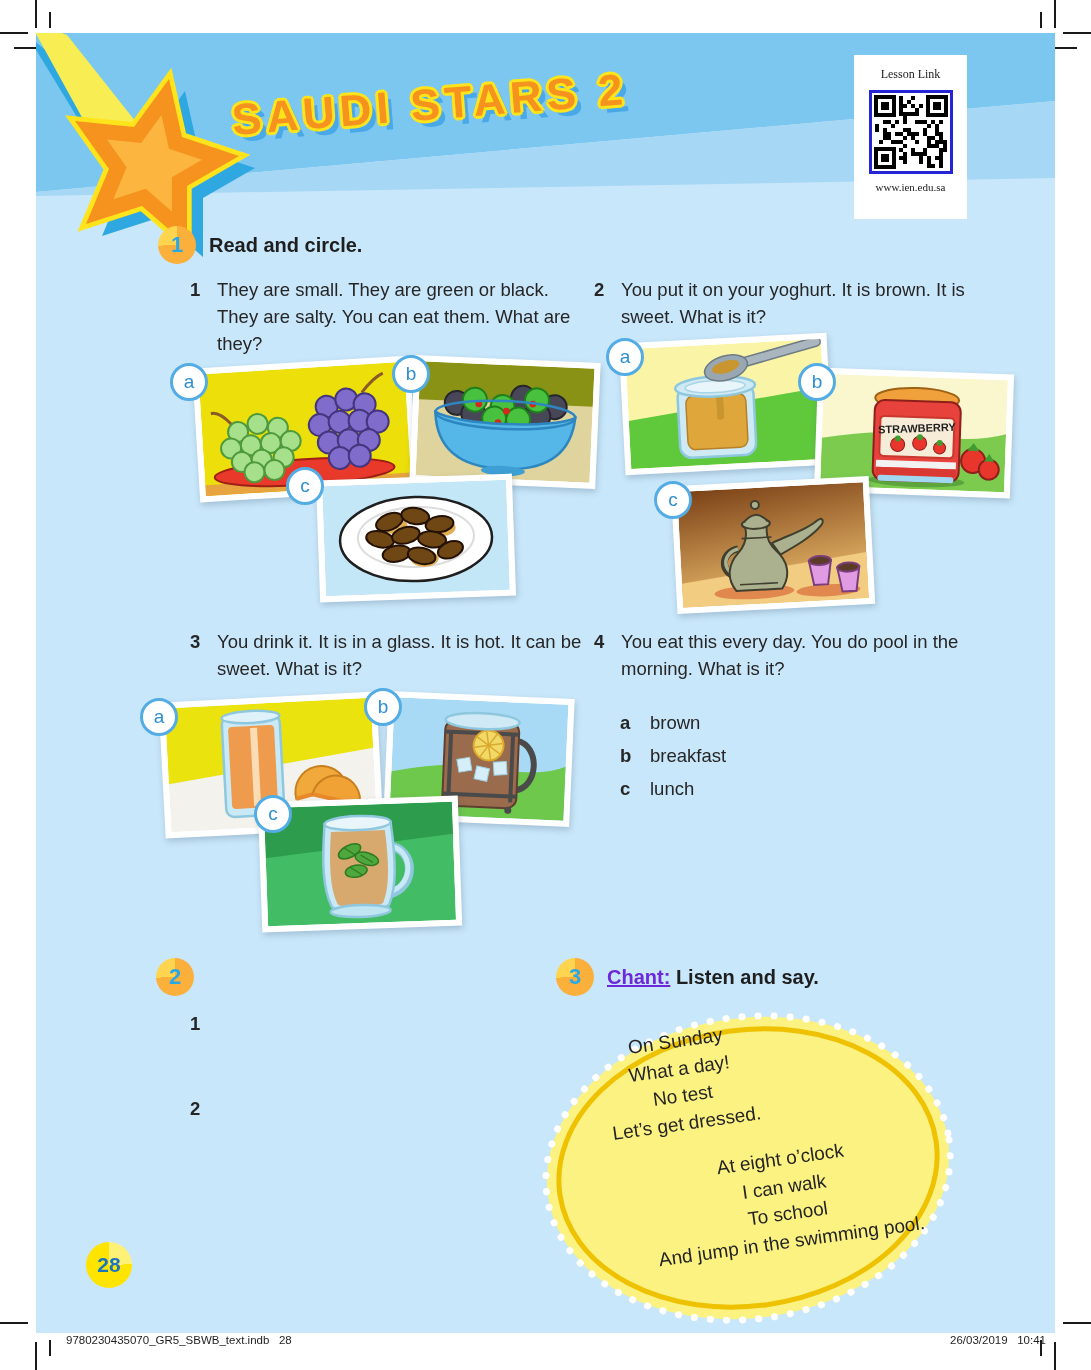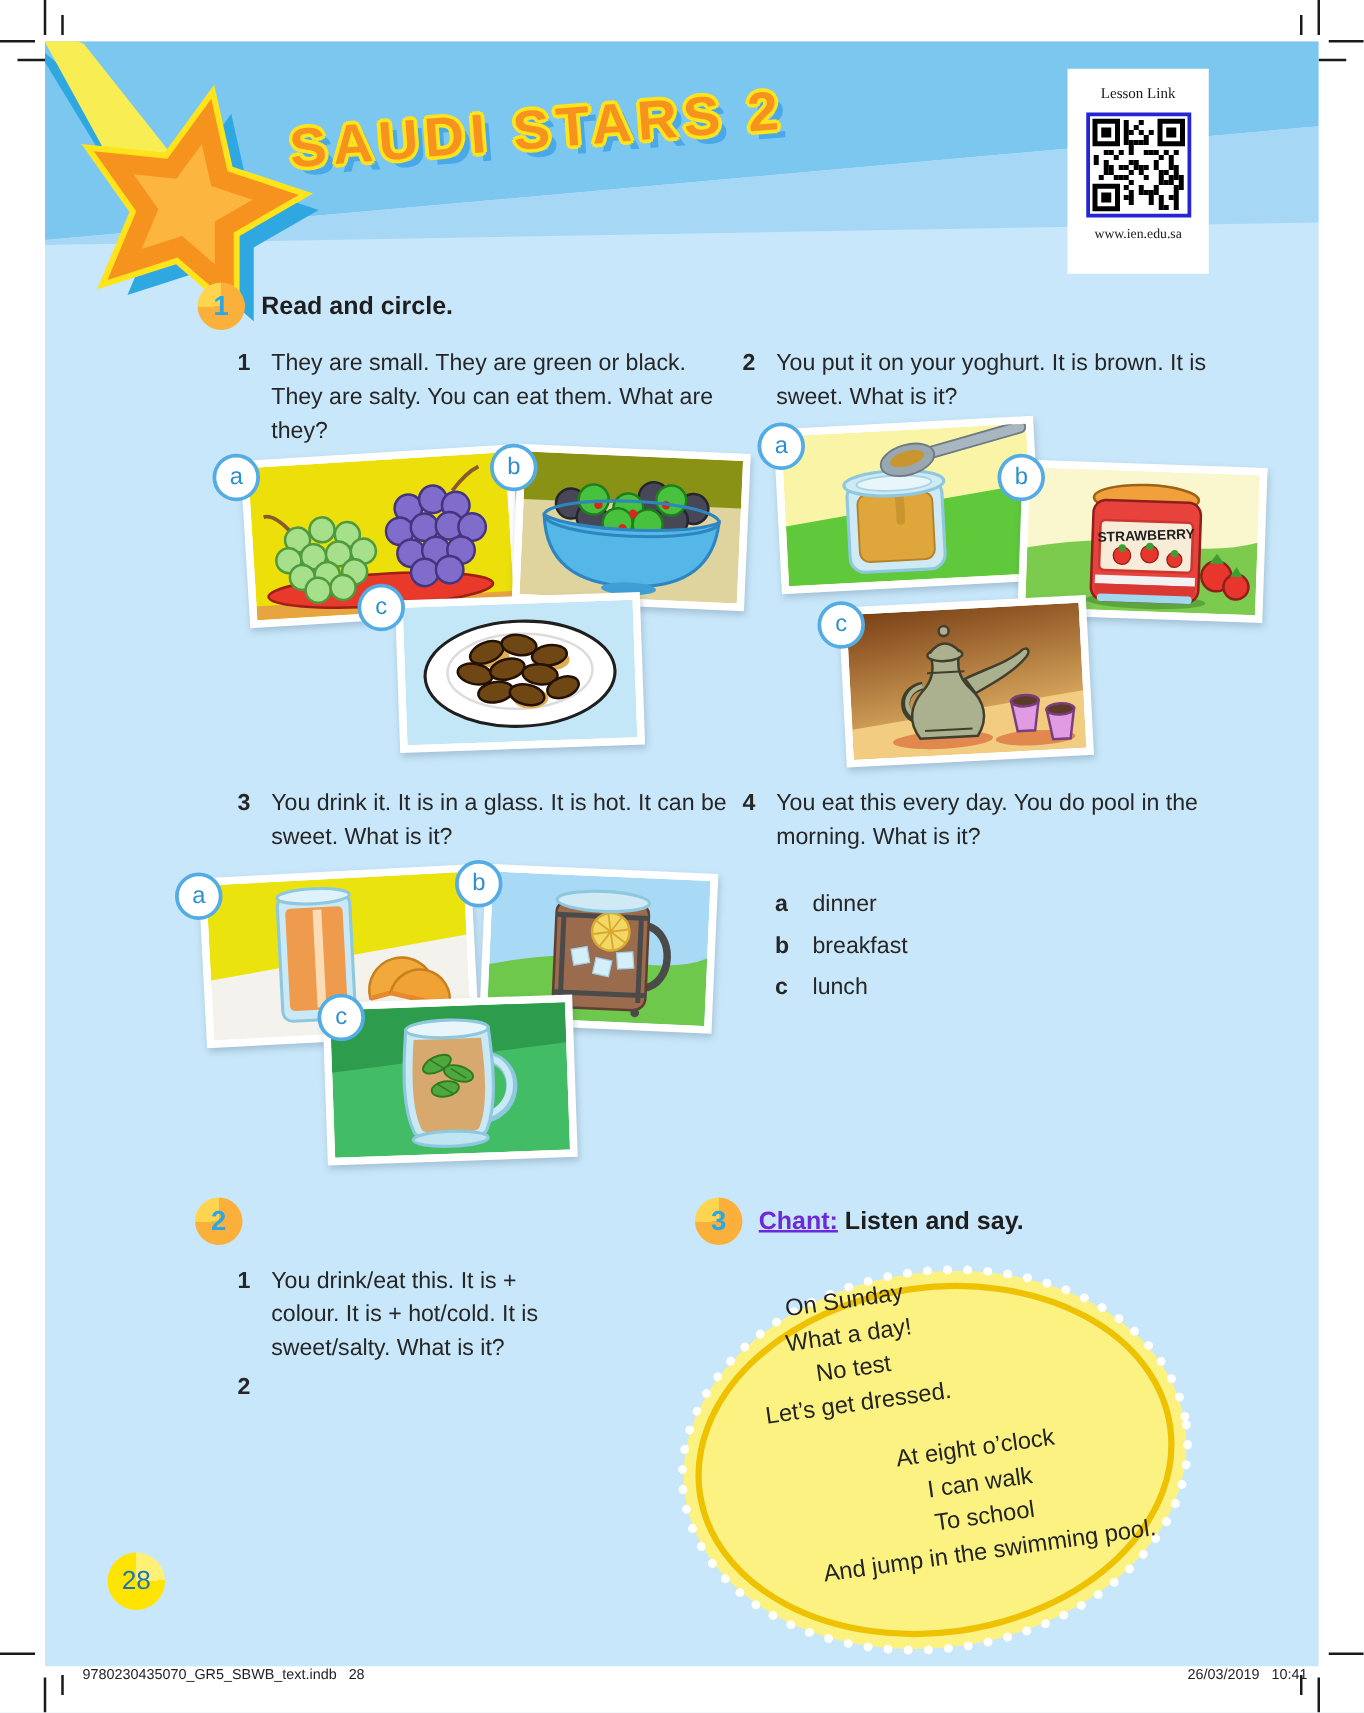--- a/index.html
+++ b/index.html
@@ -45,21 +45,21 @@
   
   .photo{position:absolute;background:#ffffff;padding:6px;box-shadow:1px 3px 6px rgba(60,90,120,.28);}
   .photo svg{display:block;}
   .optlabel{position:absolute;width:32px;height:32px;border-radius:50%;background:#ffffff;border:3px solid #54ACE4;
     color:#2E8FD0;font-size:19px;font-weight:normal;display:flex;align-items:center;justify-content:center;z-index:6;}
   
   .verse{position:absolute;transform:rotate(-8deg);text-align:center;font-size:19px;line-height:27.5px;color:#242424;}
   
   .pagenum{position:absolute;left:50px;top:1209px;width:46px;height:46px;border-radius:50%;
     background:conic-gradient(#FFF176 0 88deg,#FFE400 88deg 360deg);
-    display:flex;align-items:center;justify-content:center;color:#1B75BC;font-weight:normal;font-size:21px;}
+    display:flex;align-items:center;justify-content:center;color:#1B75BC;font-weight:bold;font-size:21px;}
   
   .footer-text{position:absolute;font-size:11.5px;color:#1f1f1f;white-space:pre;}
   .crop{position:absolute;background:#1a1a1a;}
 </style>
 </head>
 <body>
 
 <div class="crop" style="left:0;top:32px;width:28px;height:2px;"></div>
 <div class="crop" style="left:35px;top:0;width:2px;height:28px;"></div>
 <div class="crop" style="left:14px;top:47px;width:26px;height:2px;"></div>
@@ -383,21 +383,21 @@
   </div>
 
   <div class="q" style="left:558px;top:595px;width:378px;">
     <div class="qnum">4</div>
     <div class="qtext" style="width:345px;">You eat this every day. You do pool in the morning. What is it?</div>
   </div>
 
   <div class="abs" style="left:584px;top:679px;">
     <div class="optrow">
       <span class="optkey">a</span>
-      <span>dinner</span>
+      <span>brown</span>
     </div>
     <div class="optrow">
       <span class="optkey">b</span>
       <span>breakfast</span>
     </div>
     <div class="optrow">
       <span class="optkey">c</span>
       <span>lunch</span>
     </div>
   </div>
@@ -474,21 +474,20 @@
   <div class="ex-head" style="left:520px;top:925px;">
     <div class="badge">3</div>
     <div class="ex-title">
       <span class="blue">Chant:</span>
       <span>Listen and say.</span>
     </div>
   </div>
 
   <div class="q" style="left:154px;top:977px;width:300px;">
     <div class="qnum">1</div>
-    <div class="qtext" style="width:248px;">You drink/eat this. It is + colour.  It is + hot/cold. It is sweet/salty. What is it?</div>
   </div>
   <div class="q" style="left:154px;top:1062px;width:300px;">
     <div class="qnum">2</div>
   </div>
 
   <svg class="abs" style="left:497px;top:968px;" width="430" height="335" viewBox="0 0 430 335">
     <g transform="rotate(-8 215 167)">
       <ellipse cx="215" cy="167" rx="202" ry="150" fill="#FBF282"></ellipse>
       <ellipse cx="215" cy="167" rx="190" ry="138" fill="none" stroke="#EEC200" stroke-width="5"></ellipse>
       <ellipse cx="215" cy="167" rx="203" ry="151" fill="none" stroke="#FFFFFF" stroke-width="7" stroke-dasharray="0.1 16" stroke-linecap="round"></ellipse>

